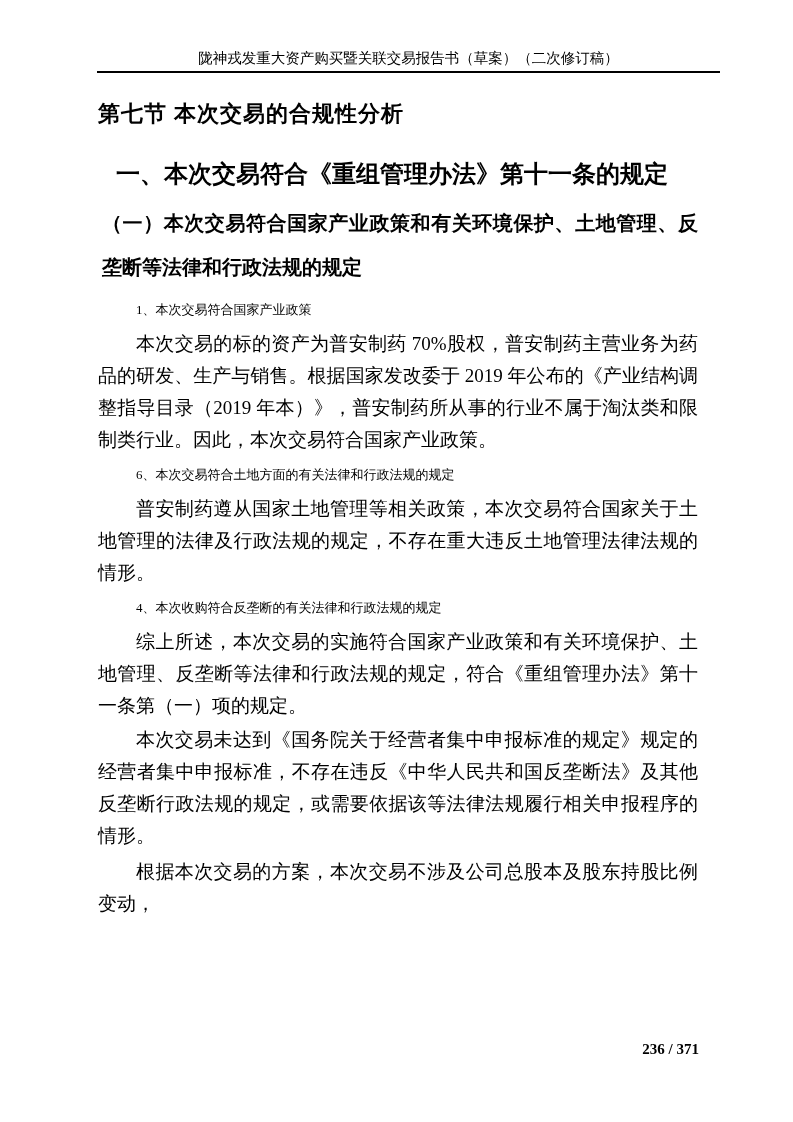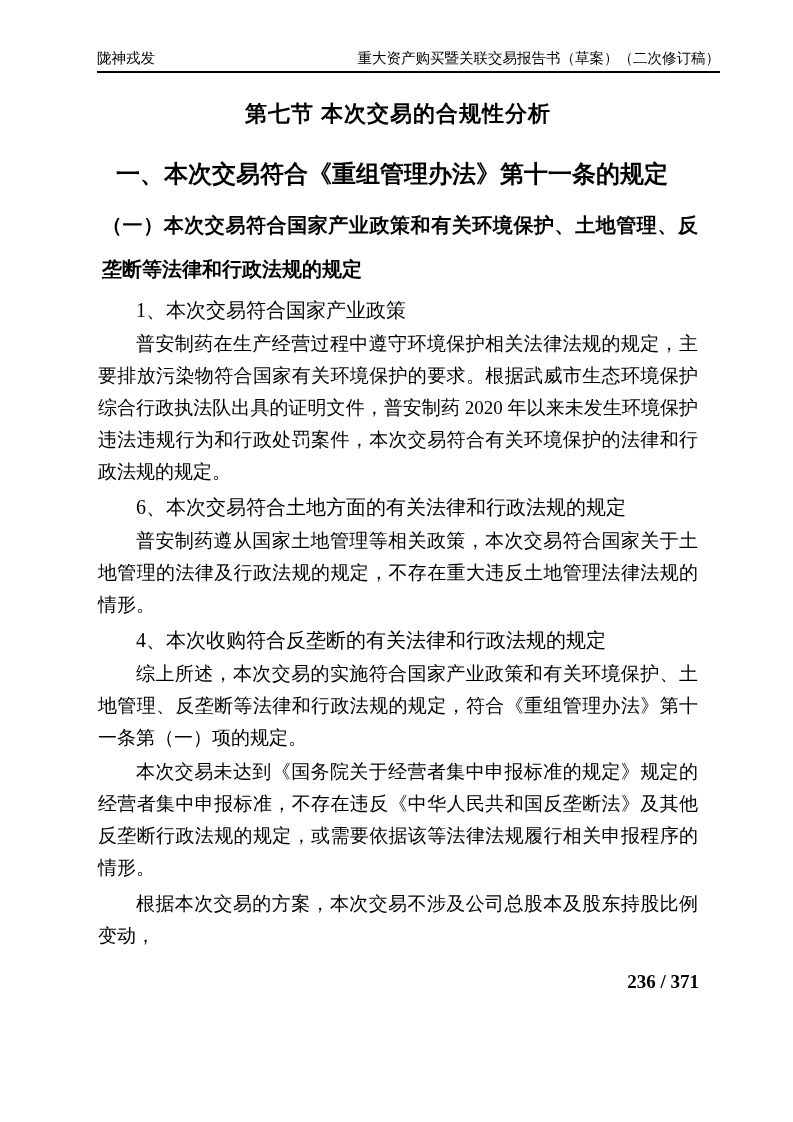--- a/index.html
+++ b/index.html
@@ -16,85 +16,85 @@
     overflow: hidden;
     font-family: "Liberation Serif", "DejaVu Serif", serif;
   }
   
   .page-header {
     position: absolute;
     left: 97px;
     width: 623px;
     top: 48px;
     display: flex;
-    justify-content: space-between;
+    justify-content: center;
     align-items: flex-end;
     font-size: 14.5px;
     line-height: 20px;
     border-bottom: 2px solid #000000;
     padding-bottom: 3px;
   }
   
   .content {
     position: absolute;
     left: 98px;
     top: 0;
     width: 600px;
   }
   .doc-title {
     margin: 100px 0 0 0;
-    text-align: center;
+    text-align: left;
     font-family: "Liberation Sans", "DejaVu Sans", sans-serif;
     font-weight: 700;
     font-size: 22px;
     line-height: 28px;
     letter-spacing: 1px;
   }
   .h-level1 {
     margin: 33px 0 0 18px;
     font-family: "Liberation Sans", "DejaVu Sans", sans-serif;
     font-weight: 700;
     font-size: 24px;
     line-height: 25px;
   }
   .h-level2 {
     margin: 17px 0 0 4px;
-    font-family: Liberation Serif, serif;
+    font-family: Liberation Mono, monospace;
     font-weight: 700;
     font-size: 20px;
     line-height: 44px;
     text-align: justify;
   }
   .num-label {
     margin: 3px 0 0 0;
-    font-size: 20px;
+    font-size: 13px;
     line-height: 32px;
     text-indent: 38px;
   }
   .para {
     margin: 2px 0 0 0;
     font-size: 19px;
     line-height: 32px;
     text-indent: 38px;
     text-align: justify;
   }
   .h-sub2 {
     margin-top: 22px;
   }
   .last-para {
     margin-top: 4px;
   }
   
   .page-number {
     position: absolute;
     right: 94px;
-    top: 972px;
+    top: 1039px;
     font-family: "Liberation Serif", "DejaVu Serif", serif;
     font-weight: 700;
-    font-size: 19px;
+    font-size: 15px;
     line-height: 20px;
   }
 </style>
 </head>
 <body>
 
 <div class="page">
 
   <div class="page-header">
     <span>陇神戎发</span>
@@ -103,22 +103,22 @@
 
   <div class="content">
 
     <div class="doc-title">第七节 本次交易的合规性分析</div>
 
     <div class="h-level1">一、本次交易符合《重组管理办法》第十一条的规定</div>
 
     <div class="h-level2">（一）本次交易符合国家产业政策和有关环境保护、土地管理、反垄断等法律和行政法规的规定</div>
 
     <div class="num-label">1、本次交易符合国家产业政策</div>
+    <div class="para">本次交易的标的资产为普安制药 70%股权，普安制药主营业务为药品的研发、生产与销售。根据国家发改委于 2019 年公布的《产业结构调整指导目录（2019 年本）》，普安制药所从事的行业不属于淘汰类和限制类行业。因此，本次交易符合国家产业政策。</div>
 
-    <div class="para">普安制药在生产经营过程中遵守环境保护相关法律法规的规定，主要排放污染物符合国家有关环境保护的要求。根据武威市生态环境保护综合行政执法队出具的证明文件，普安制药 2020 年以来未发生环境保护违法违规行为和行政处罚案件，本次交易符合有关环境保护的法律和行政法规的规定。</div>
 
     <div class="num-label">6、本次交易符合土地方面的有关法律和行政法规的规定</div>
     <div class="para">普安制药遵从国家土地管理等相关政策，本次交易符合国家关于土地管理的法律及行政法规的规定，不存在重大违反土地管理法律法规的情形。</div>
 
     <div class="num-label">4、本次收购符合反垄断的有关法律和行政法规的规定</div>
     <div class="para">综上所述，本次交易的实施符合国家产业政策和有关环境保护、土地管理、反垄断等法律和行政法规的规定，符合《重组管理办法》第十一条第（一）项的规定。</div>
 
     <div class="para">本次交易未达到《国务院关于经营者集中申报标准的规定》规定的经营者集中申报标准，不存在违反《中华人民共和国反垄断法》及其他反垄断行政法规的规定，或需要依据该等法律法规履行相关申报程序的情形。</div>
 
 

